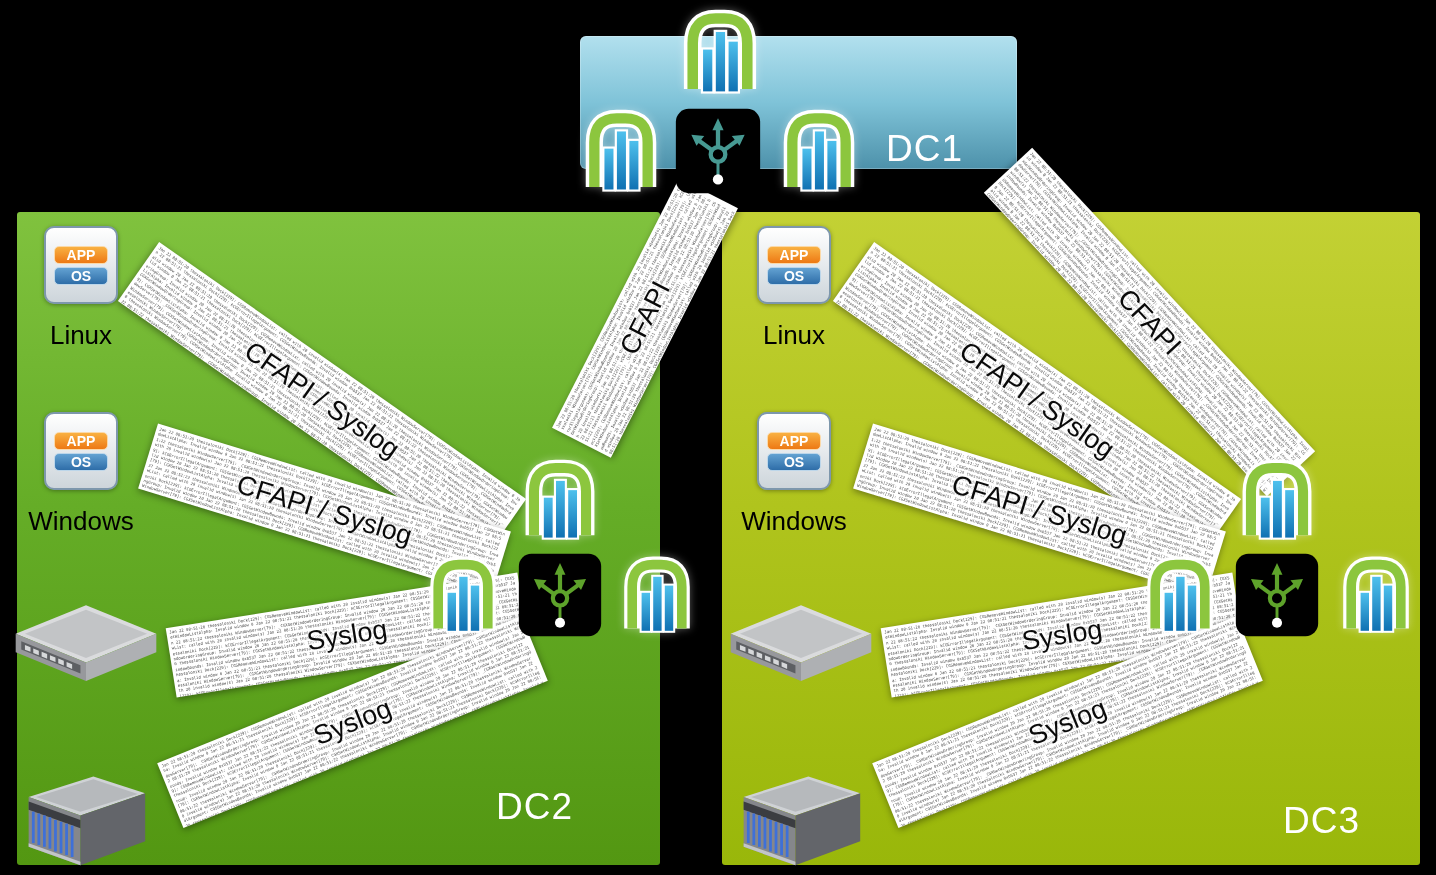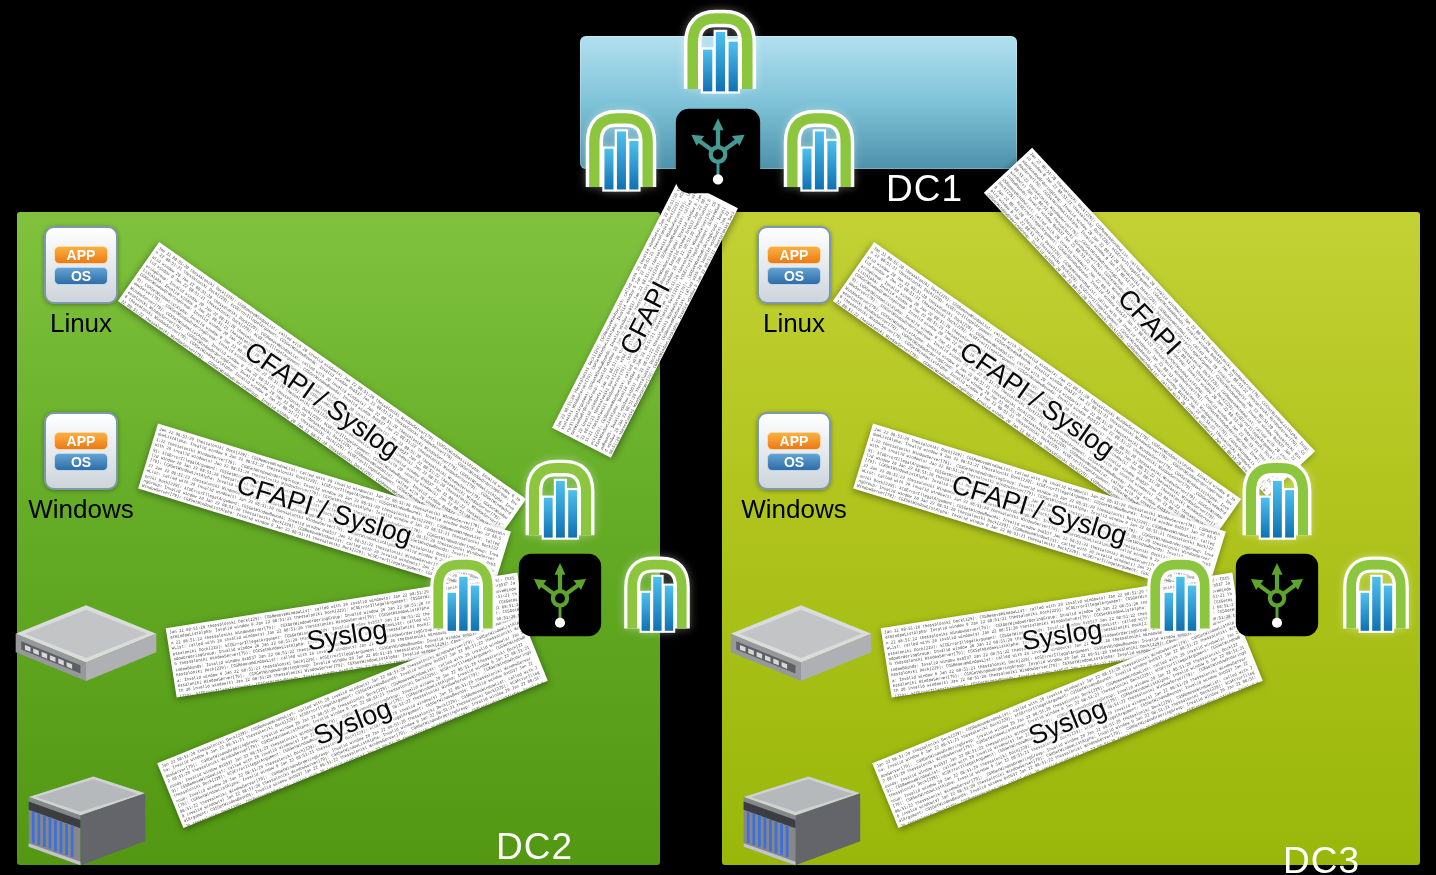--- a/index.html
+++ b/index.html
@@ -9,21 +9,21 @@
 
   .dc-box { position:absolute; z-index:1; }
   .dc-box.dc1 { border-radius:6px;
     background:linear-gradient(180deg,#b2e0ee 0%,#7fc3d8 50%,#4d91aa 100%);
     box-shadow:inset 0 0 0 1px rgba(255,255,255,.25); }
   .dc-box.dc2 { border-radius:3px;
     background:linear-gradient(180deg,#80c23e 0%,#65ad27 45%,#539712 100%); }
   .dc-box.dc3 { border-radius:3px;
     background:linear-gradient(180deg,#c3d134 0%,#b0c41d 45%,#99b70a 100%); }
 
-  .dc-label { position:absolute; z-index:6; color:#fff; font-size:37px; letter-spacing:1px;margin-top:40px; }
+  .dc-label { position:absolute; z-index:6; color:#fff; font-size:37px; letter-spacing:1px; }
 
   .ribbon { position:absolute; z-index:4; background:#fff; overflow:hidden;
             box-shadow:0 2px 7px rgba(0,0,0,.4); }
   .ribbon-text { position:absolute; inset:0; padding:2px 3px;
             font-family:"DejaVu Sans Mono", monospace; font-size:4px; line-height:5.4px;
             color:#4a4a4a; word-break:break-all; overflow:hidden; }
   .ribbon-label { position:absolute; inset:0; display:flex; align-items:center; justify-content:center;
             font-size:27px; color:#0a0a0a;
             text-shadow:0 0 5px #fff,0 0 5px #fff,0 0 9px #fff; }
 
@@ -35,21 +35,21 @@
   .host { position:absolute; z-index:5; width:116px; display:flex; flex-direction:column; align-items:center; }
   .host-icon { width:74px; height:78px; border:2px solid #7d97ac; border-radius:10px;
                background:linear-gradient(180deg,#ffffff,#cdd5db);
                padding:18px 8px; display:flex; flex-direction:column; gap:3px;
                box-shadow:0 1px 4px rgba(0,0,0,.35); }
   .host-badge { height:25px; border-radius:5px; color:#fff; font-weight:bold; font-size:14px;
                display:flex; align-items:center; justify-content:center; }
   .host-app { background:linear-gradient(180deg,#f9b142,#ed7914); border:1px solid #fbd9a8; }
   .host-os  { height:23px; background:linear-gradient(180deg,#63a2d2,#2e6da8); border:1px solid #bcd6ea; }
   .host-hw  { height:8px; border-radius:2px; background:linear-gradient(180deg,#e7ebee,#aab4bc); }
-  .host-label { margin-top:4px; font-size:26px; color:#000; }
+  .host-label { margin-top:16px; font-size:26px; color:#000; }
 </style>
 </head>
 <body>
 
 <svg width="0" height="0" style="position:absolute" aria-hidden="true">
   <defs>
     <linearGradient id="gradBar" x1="0" y1="0" x2="0" y2="1">
       <stop offset="0" stop-color="#4fc2ee"></stop>
       <stop offset="1" stop-color="#0e6fb1"></stop>
     </linearGradient>

